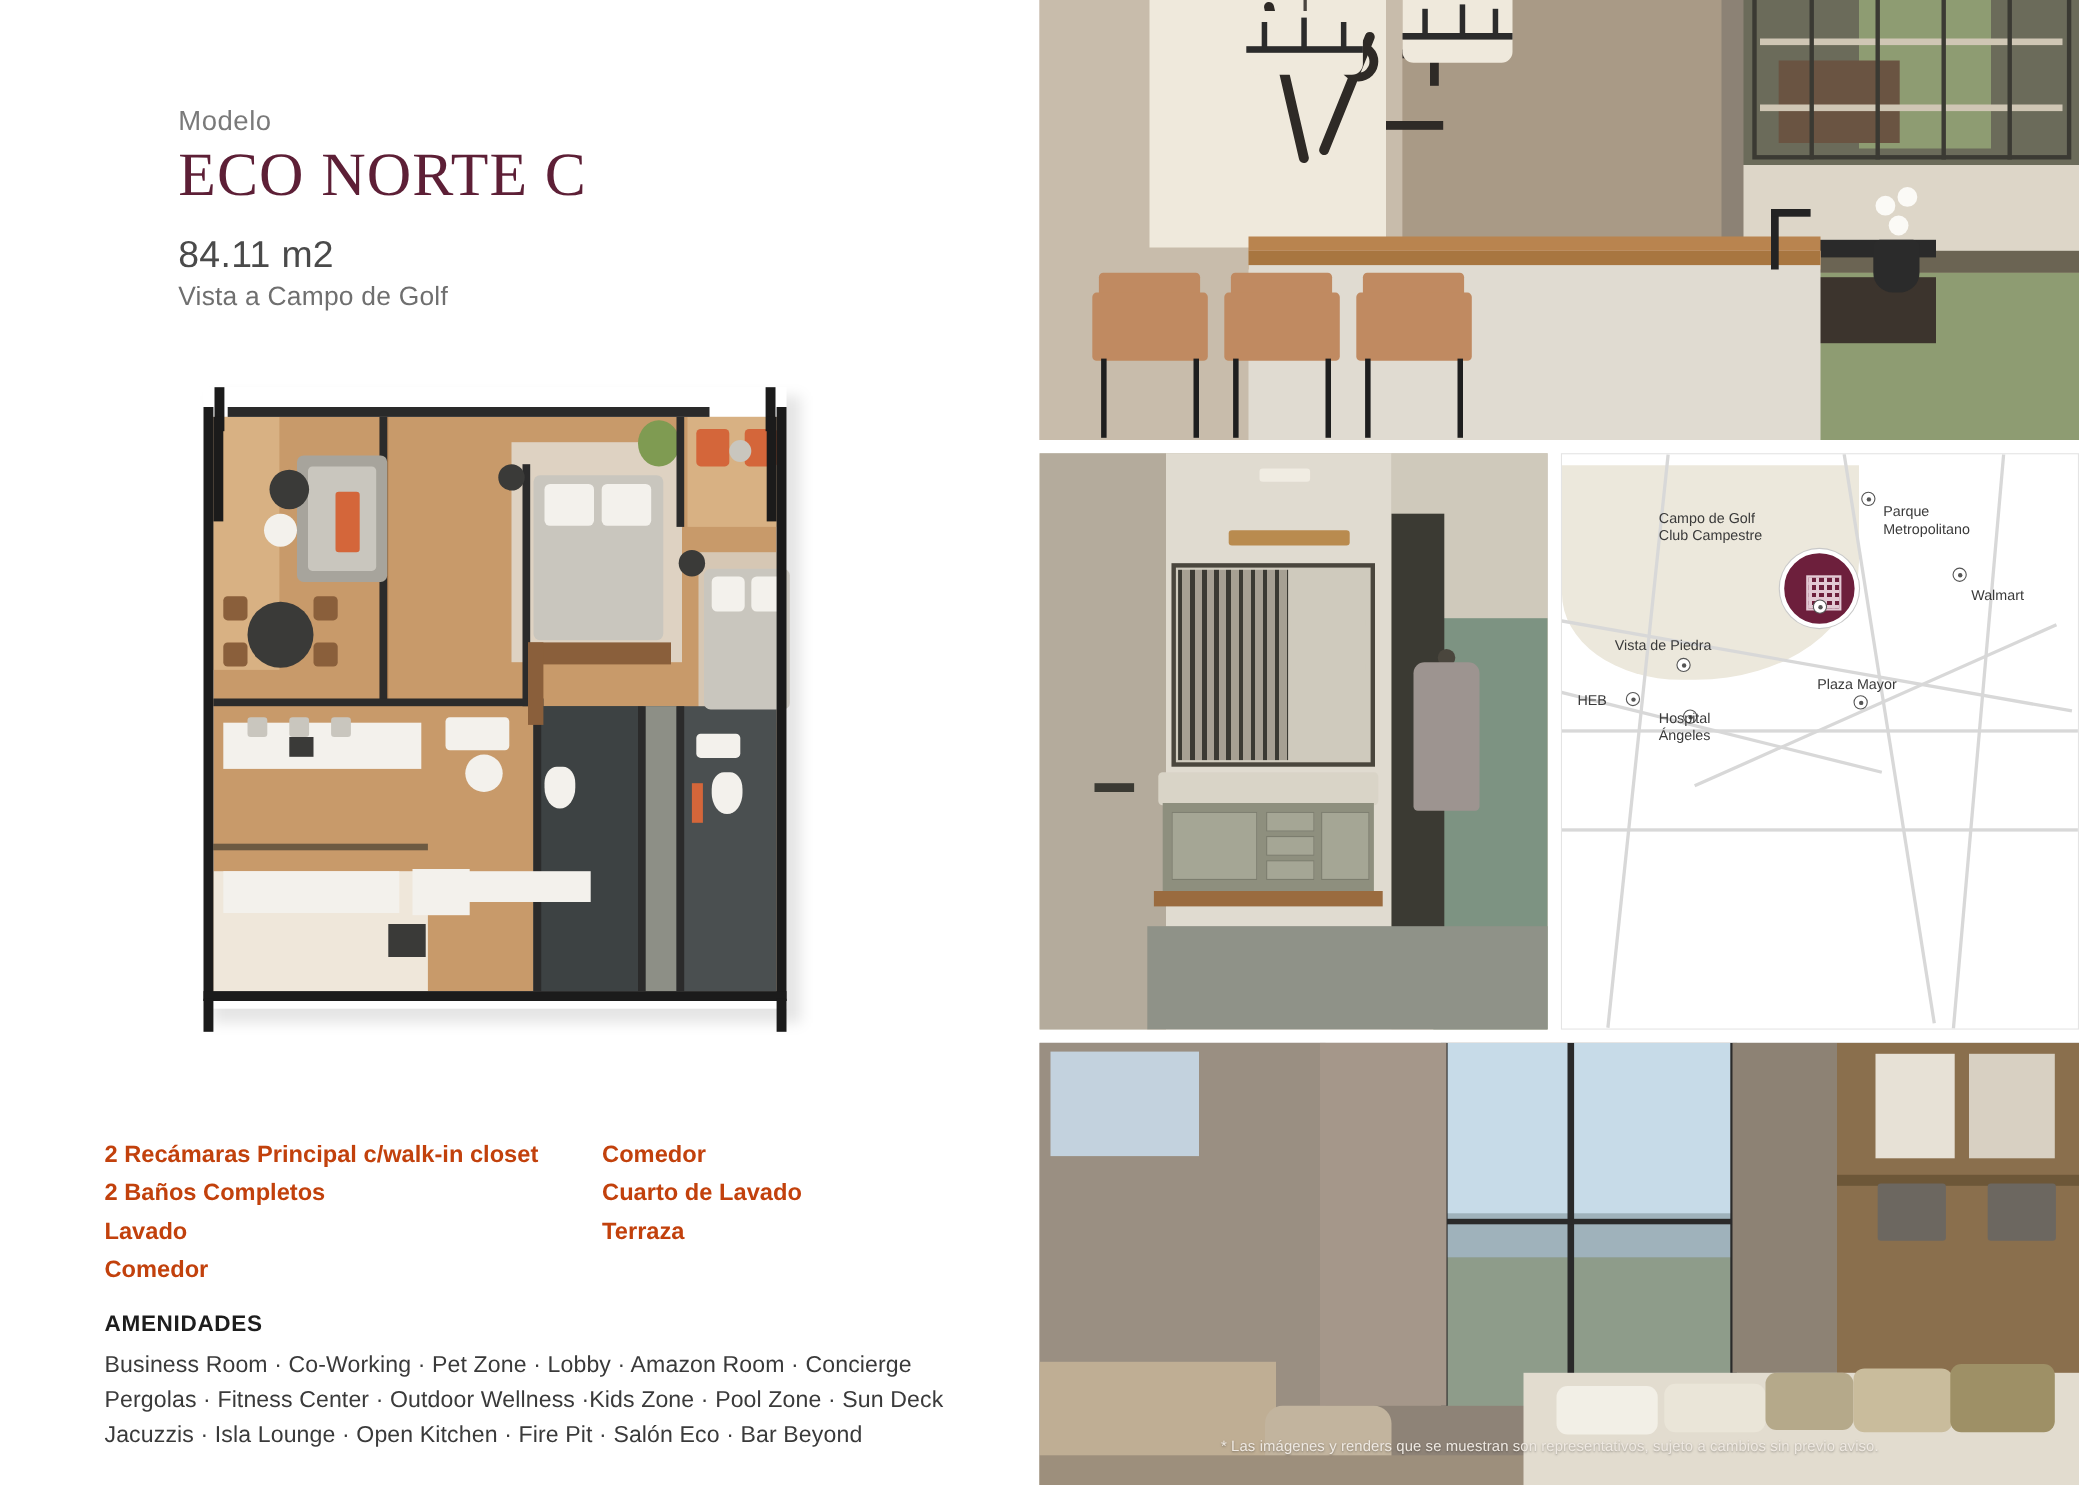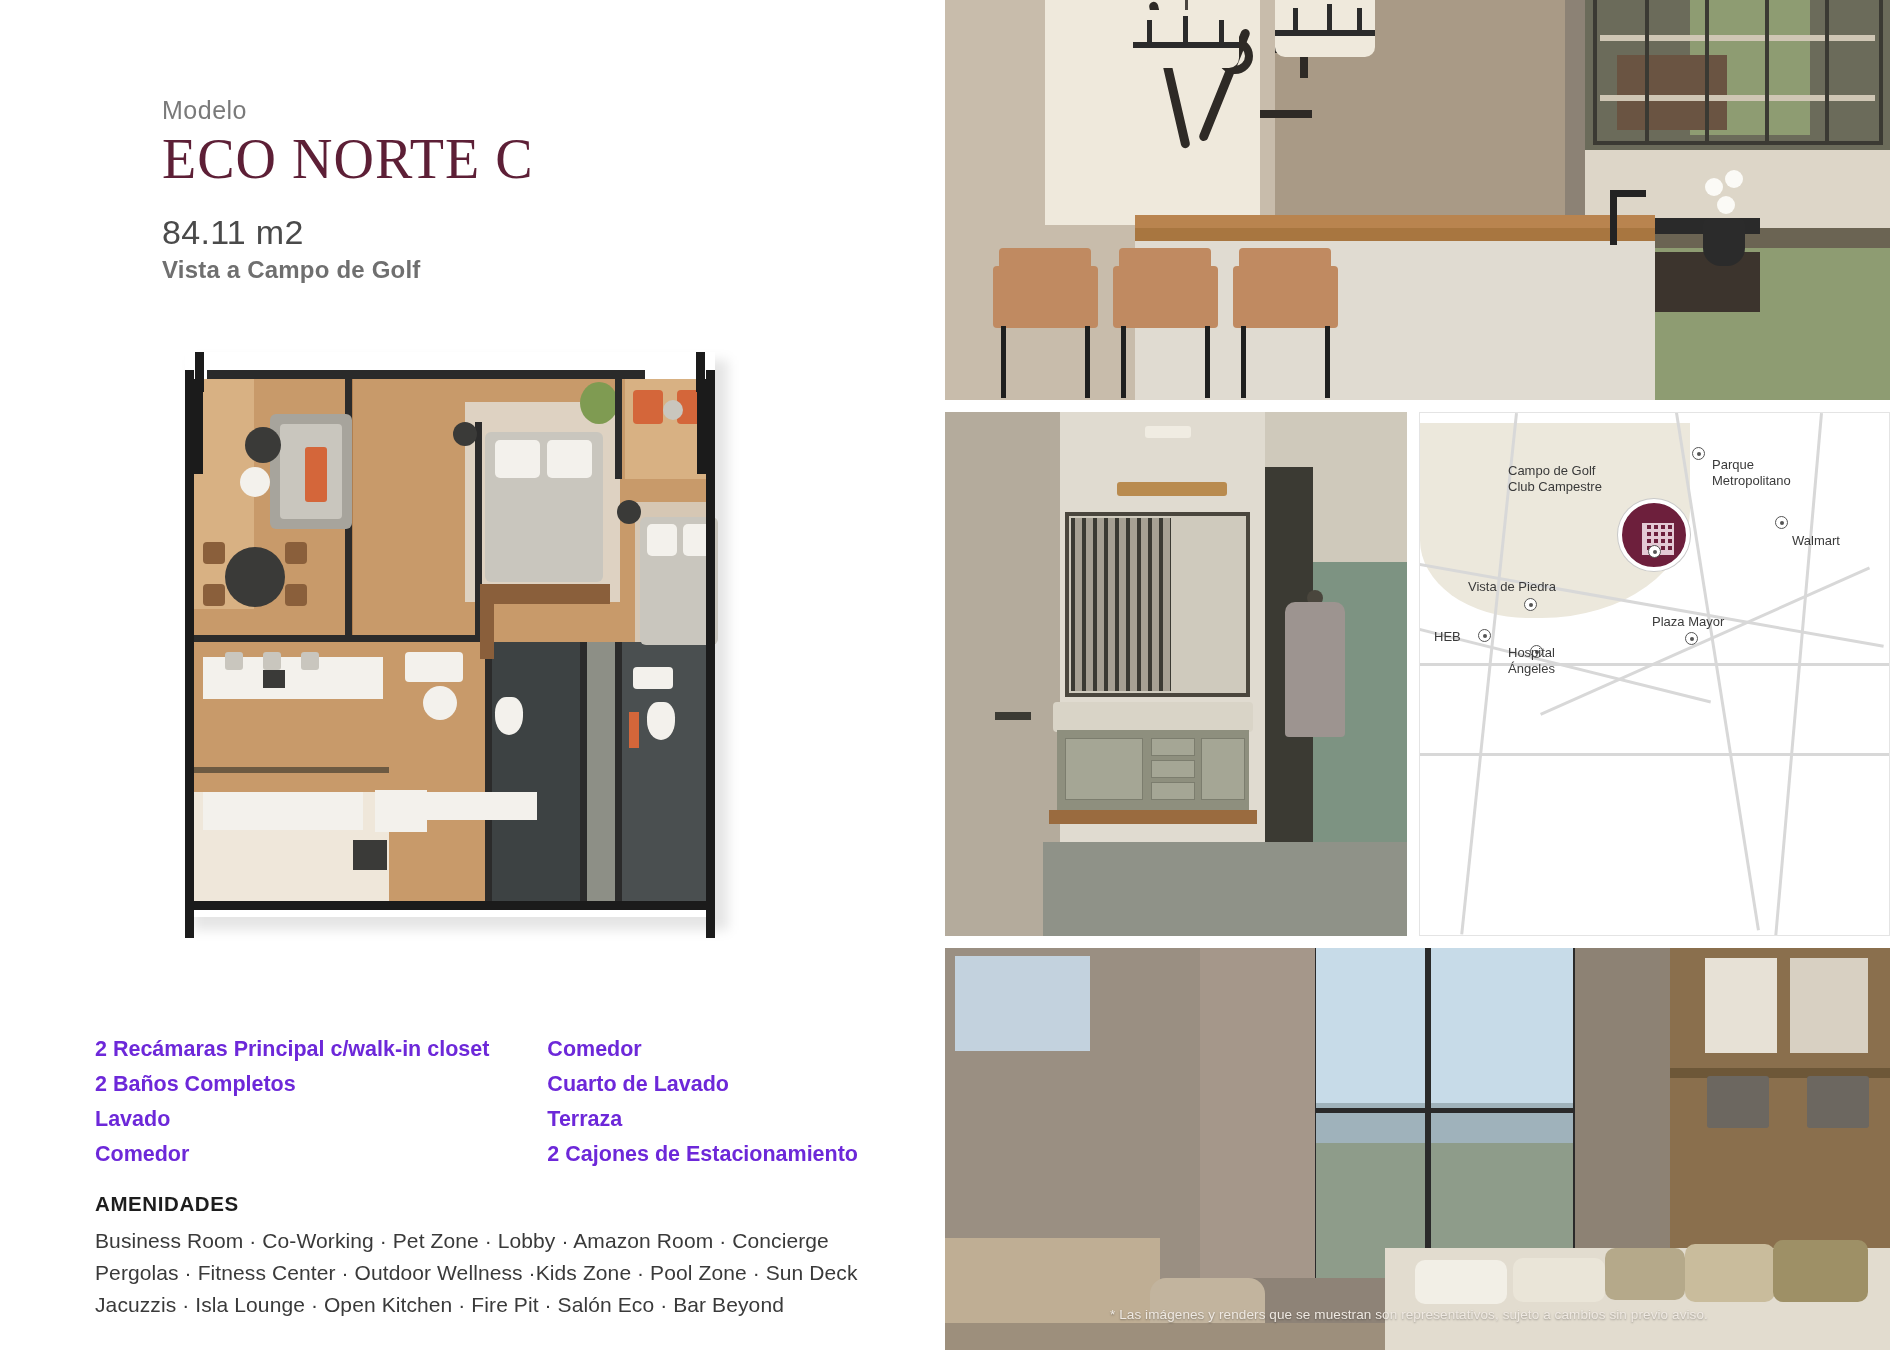--- a/index.html
+++ b/index.html
@@ -41,21 +41,21 @@
   .model-area {
     margin-top: 22px;
     font-size: 34px;
     color: #4a4a4a;
     font-weight: 400;
     letter-spacing: 0.3px;
   }
   .model-view {
     font-size: 24px;
     color: #6f6f6f;
-    font-weight: 700;
+    font-weight: 400;
     margin-top: 4px;
     letter-spacing: 0.2px;
   }
 
   
   .floorplan {
     position: absolute;
     left: 185px; top: 352px;
     width: 545px; height: 580px;
   }
@@ -108,21 +108,21 @@
     position: absolute;
     left: 95px; top: 1032px;
     width: 820px;
     display: flex;
     gap: 58px;
   }
   .features ul { list-style: none; }
   .features li {
     font-size: 21.5px;
     font-weight: bold;
-    color: #6d28d9;
+    color: #c2410c;
     line-height: 1.63;
     white-space: nowrap;
   }
 
   
   .amenities { position: absolute; left: 95px; top: 1192px; width: 830px; }
   .amenities-title {
     font-size: 20.5px;
     font-weight: bold;
     color: #1d1d1d;
@@ -365,21 +365,20 @@
       <ul>
         <li>2 Recámaras Principal c/walk-in closet</li>
         <li>2 Baños Completos</li>
         <li>Lavado</li>
         <li>Comedor</li>
       </ul>
       <ul>
         <li>Comedor</li>
         <li>Cuarto de Lavado</li>
         <li>Terraza</li>
-        <li>2 Cajones de Estacionamiento</li>
       </ul>
     </div>
 
     <div class="amenities">
       <div class="amenities-title">AMENIDADES</div>
       <div class="amenities-line">Business Room · Co-Working · Pet Zone · Lobby · Amazon Room · Concierge</div>
       <div class="amenities-line">Pergolas · Fitness Center · Outdoor Wellness ·Kids Zone · Pool Zone · Sun Deck</div>
       <div class="amenities-line">Jacuzzis · Isla Lounge · Open Kitchen · Fire Pit · Salón Eco · Bar Beyond</div>
     </div>
   </div>

